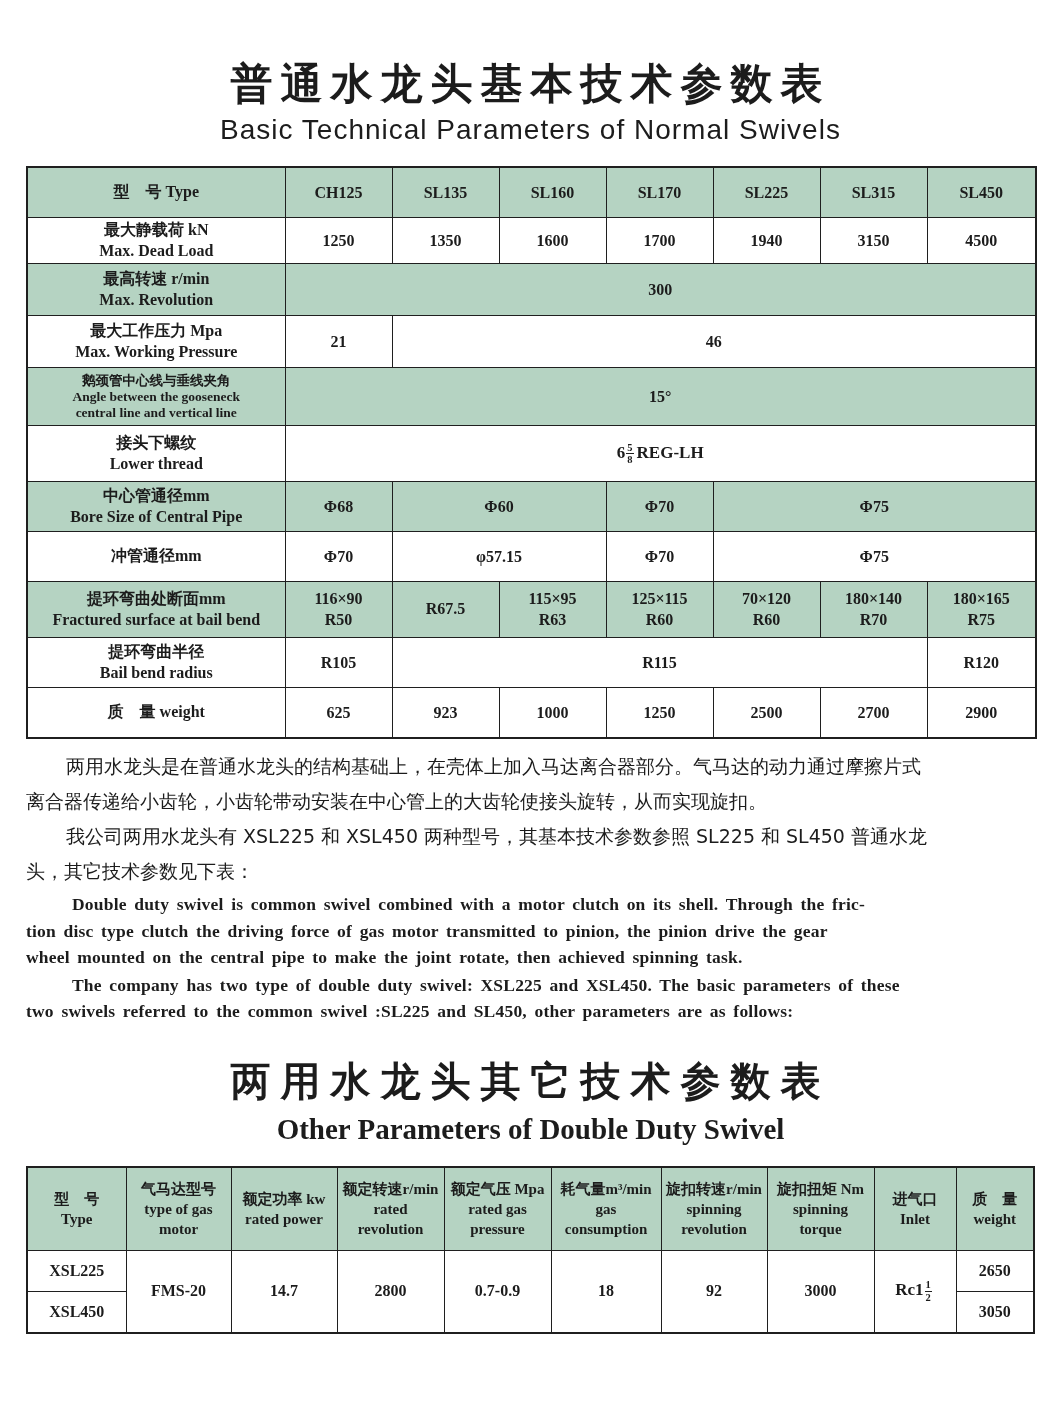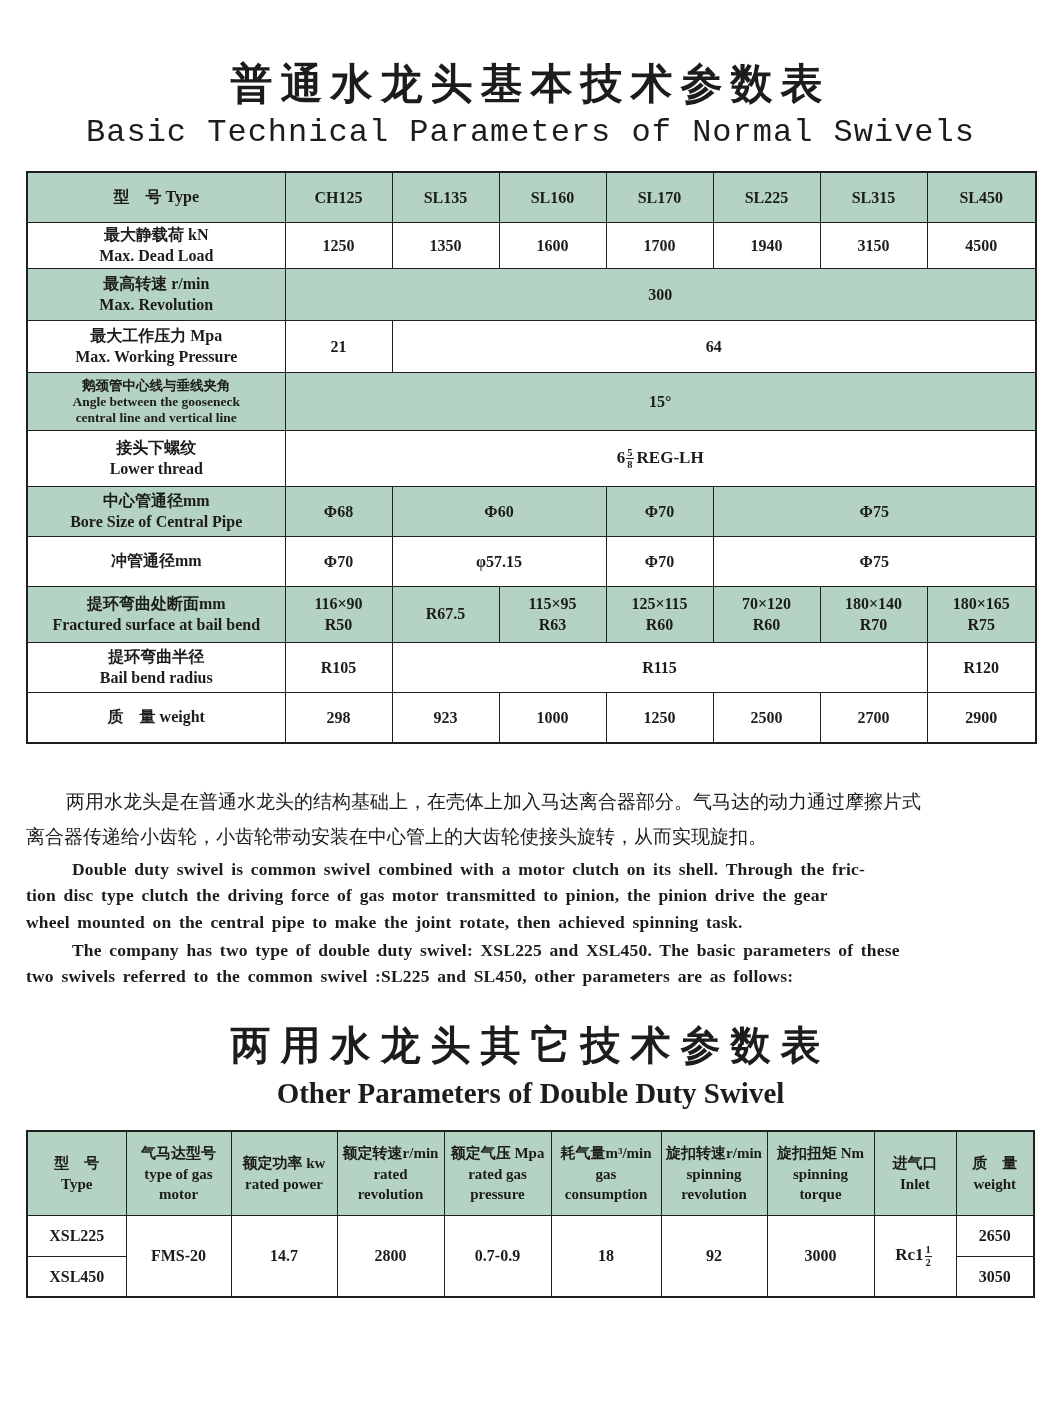--- a/index.html
+++ b/index.html
@@ -8,22 +8,22 @@
     width:1061px; height:1426px; background:#ffffff;
     font-family:"Liberation Serif", serif; color:#1c1c1c;
   }
   .page { padding:60px 26px 0 26px; }
 
   .title-zh {
     text-align:center; font-size:42px; font-weight:bold; letter-spacing:8px;
     font-family:"Liberation Serif", serif; line-height:1.15;
   }
   .title1-en {
-    text-align:center; font-family:Liberation Mono, monospace;
-    font-size:32px; font-weight:normal; letter-spacing:1px; margin-top:6px;
+    text-align:center; font-family:Liberation Sans, sans-serif;
+    font-size:28px; font-weight:normal; letter-spacing:1px; margin-top:6px;
   }
   .title2-wrap { margin-top:34px; }
   .title2-en {
     text-align:center; font-size:29px; font-weight:bold; margin-top:8px;
     font-family:"Liberation Serif", serif;
   }
 
   table { border-collapse:collapse; table-layout:fixed; margin:20px auto 0 auto; width:1009px; }
   td {
     border:1.5px solid #1f1f1f; text-align:center; vertical-align:middle;
@@ -37,21 +37,21 @@
   .hdr { white-space:pre-line; line-height:1.35; font-size:15px; }
 
   .frac {
     display:inline-flex; flex-direction:column; align-items:center;
     vertical-align:middle; font-size:0.62em; line-height:1.12;
     margin:0 3px 0 1px; font-weight:bold;
   }
   .frac .num { border-bottom:1.4px solid #1f1f1f; padding:0 1px; }
   .bigval { font-size:17px; }
 
-  .paras { margin-top:40px; width:1009px; margin-left:auto; margin-right:auto; }
+  .paras { margin-top:10px; width:1009px; margin-left:auto; margin-right:auto; }
   .zh {
     font-family:"DejaVu Sans", sans-serif; font-size:19px; line-height:1.85;
     white-space:pre-line; text-indent:40px; margin:0; font-weight:500;
   }
   .en {
     font-family:"Liberation Serif", serif; font-size:17.5px; font-weight:bold;
     line-height:1.5; white-space:pre-line; text-indent:46px; margin:2px 0 0 0;
     word-spacing:3px; letter-spacing:0.2px;
   }
 </style>
@@ -98,21 +98,21 @@
       </tr>
       <tr class="green" style="height:52px">
         <td class="lbl">最高转速  r/min
 Max. Revolution</td>
         <td colspan="7">300</td>
       </tr>
       <tr style="height:52px">
         <td class="lbl">最大工作压力  Mpa
 Max. Working Pressure</td>
         <td>21</td>
-        <td colspan="6">64</td>
+        <td colspan="6">46</td>
       </tr>
       <tr class="green" style="height:58px">
         <td class="lbl lbl-sm">鹅颈管中心线与垂线夹角
 Angle between the gooseneck
 central line and vertical line</td>
         <td colspan="7">15°</td>
       </tr>
       <tr style="height:56px">
         <td class="lbl">接头下螺纹
 Lower thread</td>
@@ -157,34 +157,36 @@
       </tr>
       <tr style="height:50px">
         <td class="lbl">提环弯曲半径
 Bail bend radius</td>
         <td>R105</td>
         <td colspan="5">R115</td>
         <td>R120</td>
       </tr>
       <tr style="height:50px">
         <td class="lbl">质　量  weight</td>
-        <td>298</td>
+        <td>625</td>
         <td>923</td>
         <td>1000</td>
         <td>1250</td>
         <td>2500</td>
         <td>2700</td>
         <td>2900</td>
       </tr>
     </tbody>
   </table>
 
   <div class="paras">
     <p class="zh">两用水龙头是在普通水龙头的结构基础上，在壳体上加入马达离合器部分。气马达的动力通过摩擦片式
 离合器传递给小齿轮，小齿轮带动安装在中心管上的大齿轮使接头旋转，从而实现旋扣。</p>
+    <p class="zh">我公司两用水龙头有 XSL225 和 XSL450 两种型号，其基本技术参数参照 SL225 和 SL450 普通水龙
+头，其它技术参数见下表：</p>
     <p class="en">Double duty swivel is common swivel combined with a motor clutch on its shell. Through the fric-
 tion disc type clutch the driving force of gas motor transmitted to pinion, the pinion drive the gear
 wheel mounted on the central pipe to make the joint rotate, then achieved spinning task.</p>
     <p class="en">The company has two type of double duty swivel: XSL225 and XSL450. The basic parameters of these
 two swivels referred to the common swivel :SL225 and SL450, other parameters are as follows:</p>
   </div>
 
   <div class="title2-wrap">
     <div class="title-zh" style="font-size:40px; letter-spacing:10px;">两用水龙头其它技术参数表</div>
     <div class="title2-en">Other Parameters of Double Duty Swivel</div>

